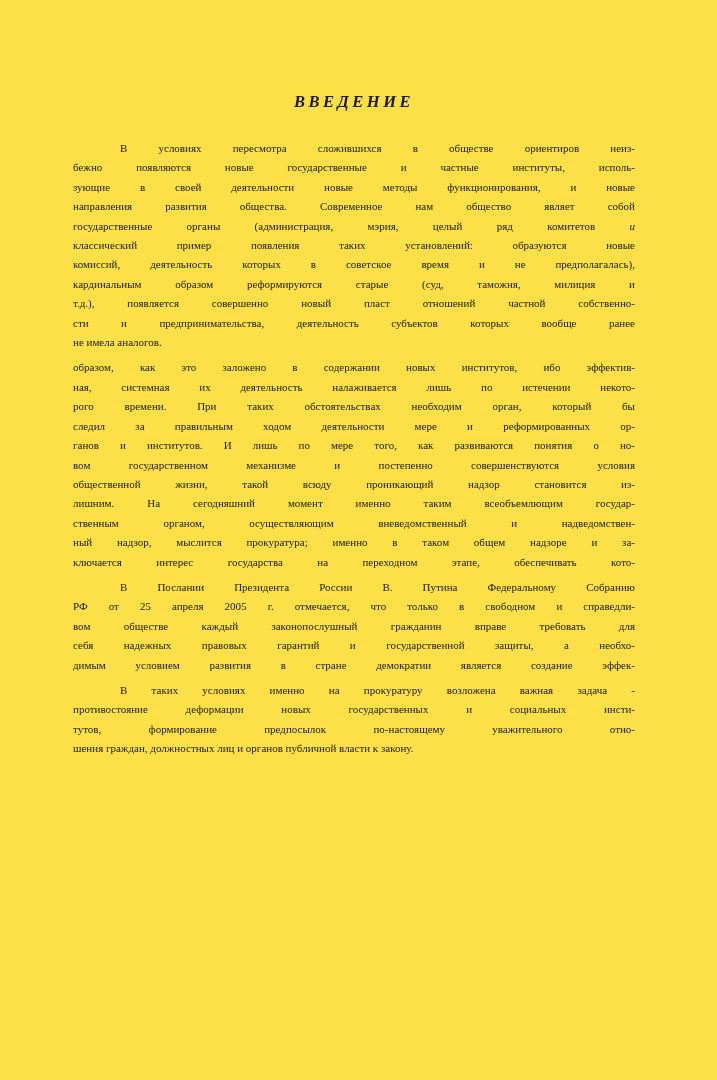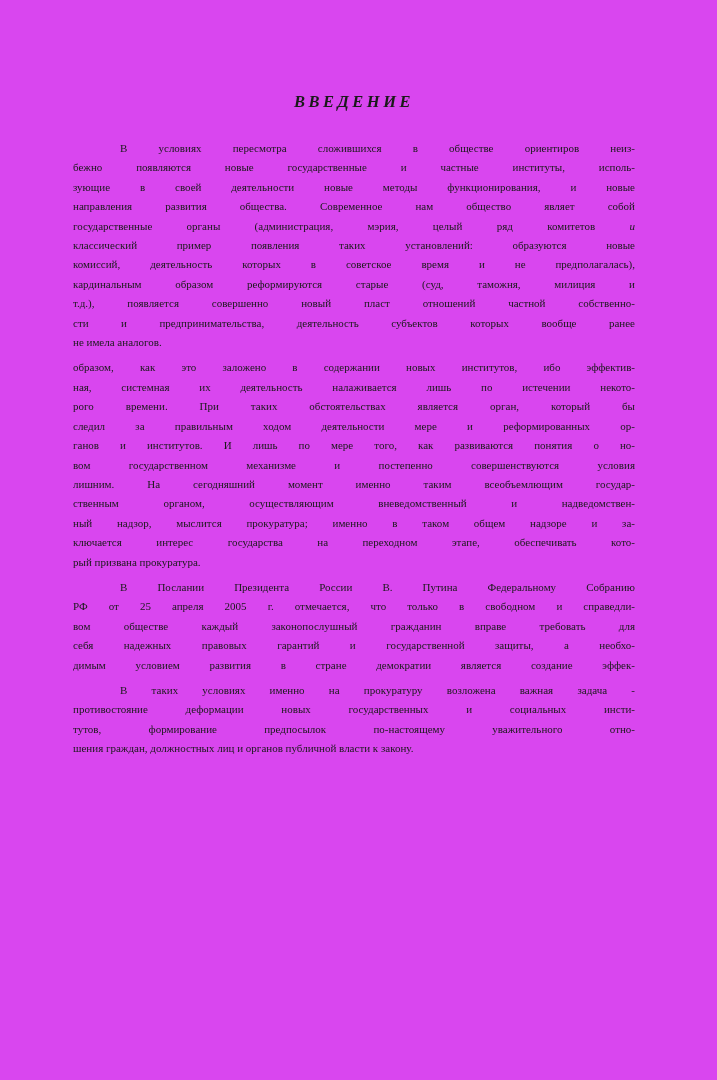--- a/index.html
+++ b/index.html
@@ -5,21 +5,21 @@
 <style>
   html, body {
     margin: 0;
     padding: 0;
     background: #ffffff;
   }
   .page {
     position: relative;
     width: 717px;
     height: 1080px;
-    background: #d946ef;
+    background: #fde047;
     color: #1a1a1a;
     font-family: "Liberation Serif", "DejaVu Serif", serif;
     overflow: hidden;
     box-sizing: border-box;
   }
   .title {
     position: absolute;
     top: 92px;
     left: 73px;
     width: 562px;
@@ -72,29 +72,29 @@
         <div class="line">классический пример появления таких установлений: образуются новые</div>
         <div class="line">комиссий, деятельность которых в советское время и не предполагалась),</div>
         <div class="line">кардинальным образом реформируются старые (суд, таможня, милиция и</div>
         <div class="line">т.д.), появляется совершенно новый пласт отношений частной собственно-</div>
         <div class="line">сти и предпринимательства, деятельность субъектов которых вообще ранее</div>
         <div class="line last">не имела аналогов.</div>
       </div>
       <div class="paragraph">
         <div class="line">образом, как это заложено в содержании новых институтов, ибо эффектив-</div>
         <div class="line">ная, системная их деятельность налаживается лишь по истечении некото-</div>
-        <div class="line">рого времени. При таких обстоятельствах является орган, который бы</div>
+        <div class="line">рого времени. При таких обстоятельствах необходим орган, который бы</div>
         <div class="line">следил за правильным ходом деятельности мере и реформированных ор-</div>
         <div class="line">ганов и институтов. И лишь по мере того, как развиваются понятия о но-</div>
         <div class="line">вом государственном механизме и постепенно совершенствуются условия</div>
+        <div class="line">общественной жизни, такой всюду проникающий надзор становится из-</div>
         <div class="line">лишним. На сегодняшний момент именно таким всеобъемлющим государ-</div>
         <div class="line">ственным органом, осуществляющим вневедомственный и надведомствен-</div>
         <div class="line">ный надзор,  мыслится прокуратура; именно в таком общем надзоре и за-</div>
         <div class="line">ключается интерес государства на переходном этапе, обеспечивать кото-</div>
-        <div class="line last">рый призвана прокуратура.</div>
       </div>
       <div class="paragraph">
         <div class="line first">В Послании Президента России В. Путина Федеральному Собранию</div>
         <div class="line">РФ от 25 апреля 2005 г. отмечается, что только в свободном и справедли-</div>
         <div class="line">вом обществе каждый законопослушный гражданин вправе требовать для</div>
         <div class="line">себя надежных правовых гарантий и государственной защиты, а необхо-</div>
         <div class="line">димым условием развития в стране демократии является создание эффек-</div>
       </div>
       <div class="paragraph">
         <div class="line first">В таких условиях именно на прокуратуру возложена важная задача -</div>

